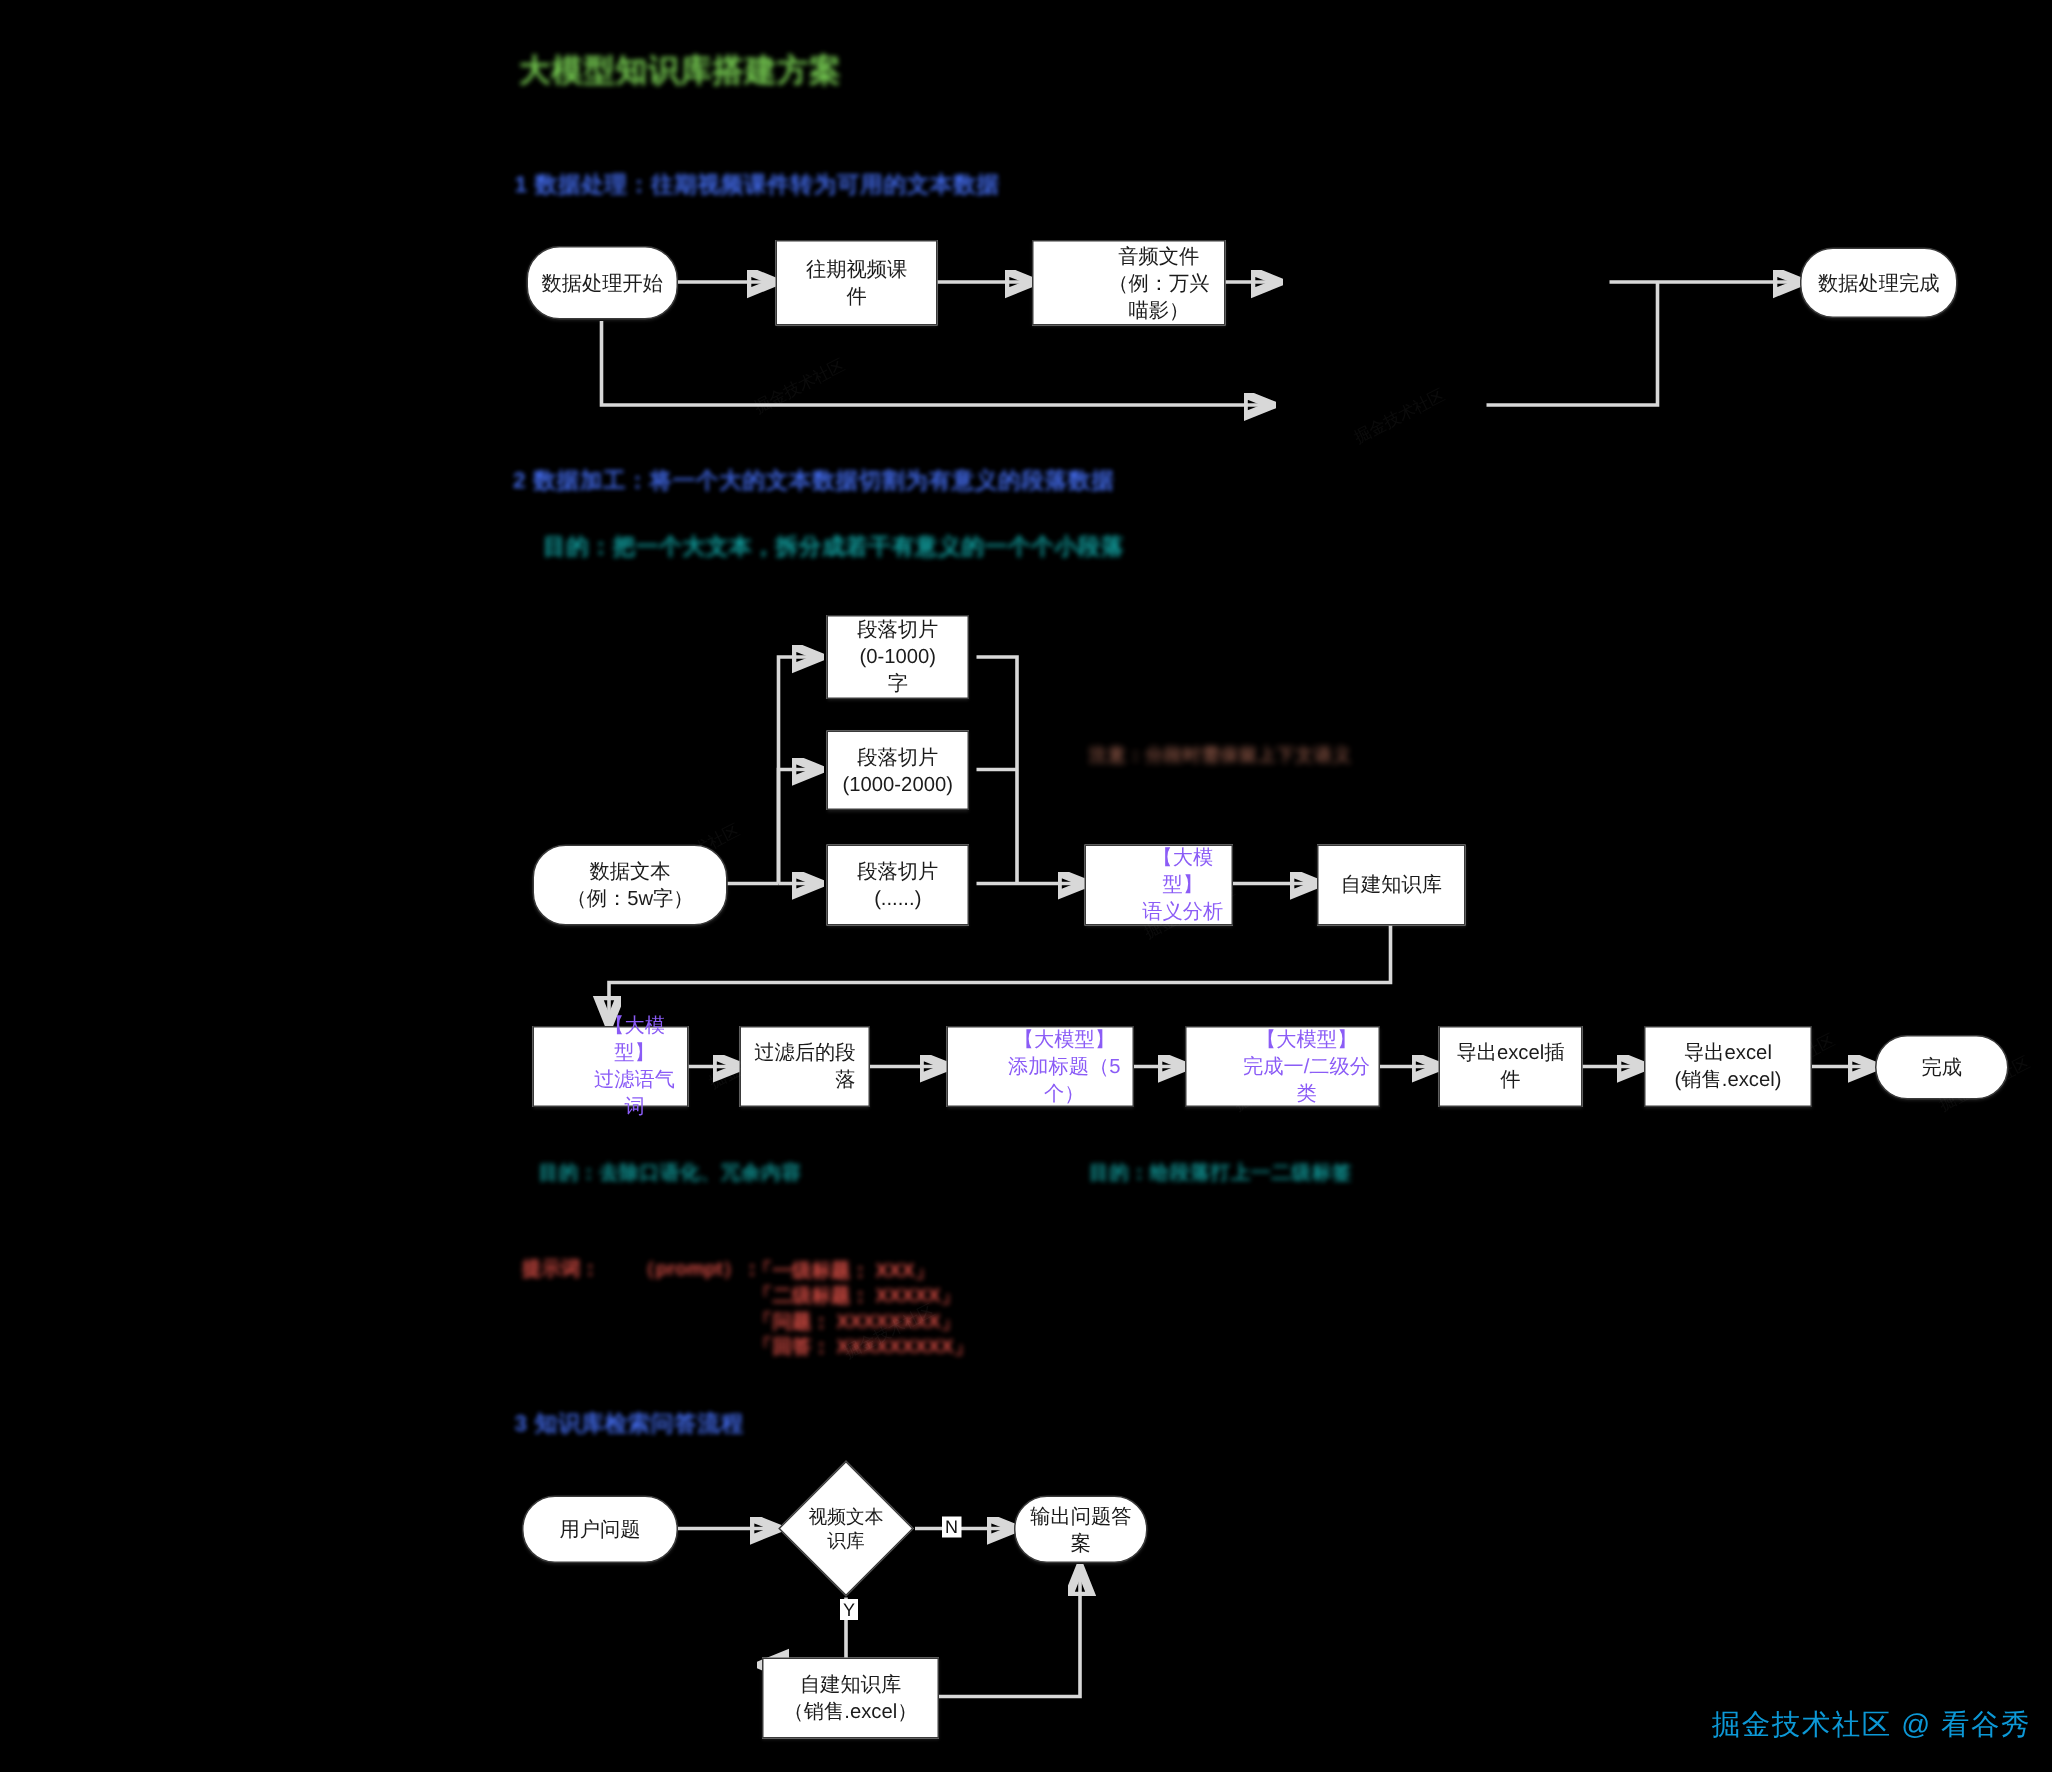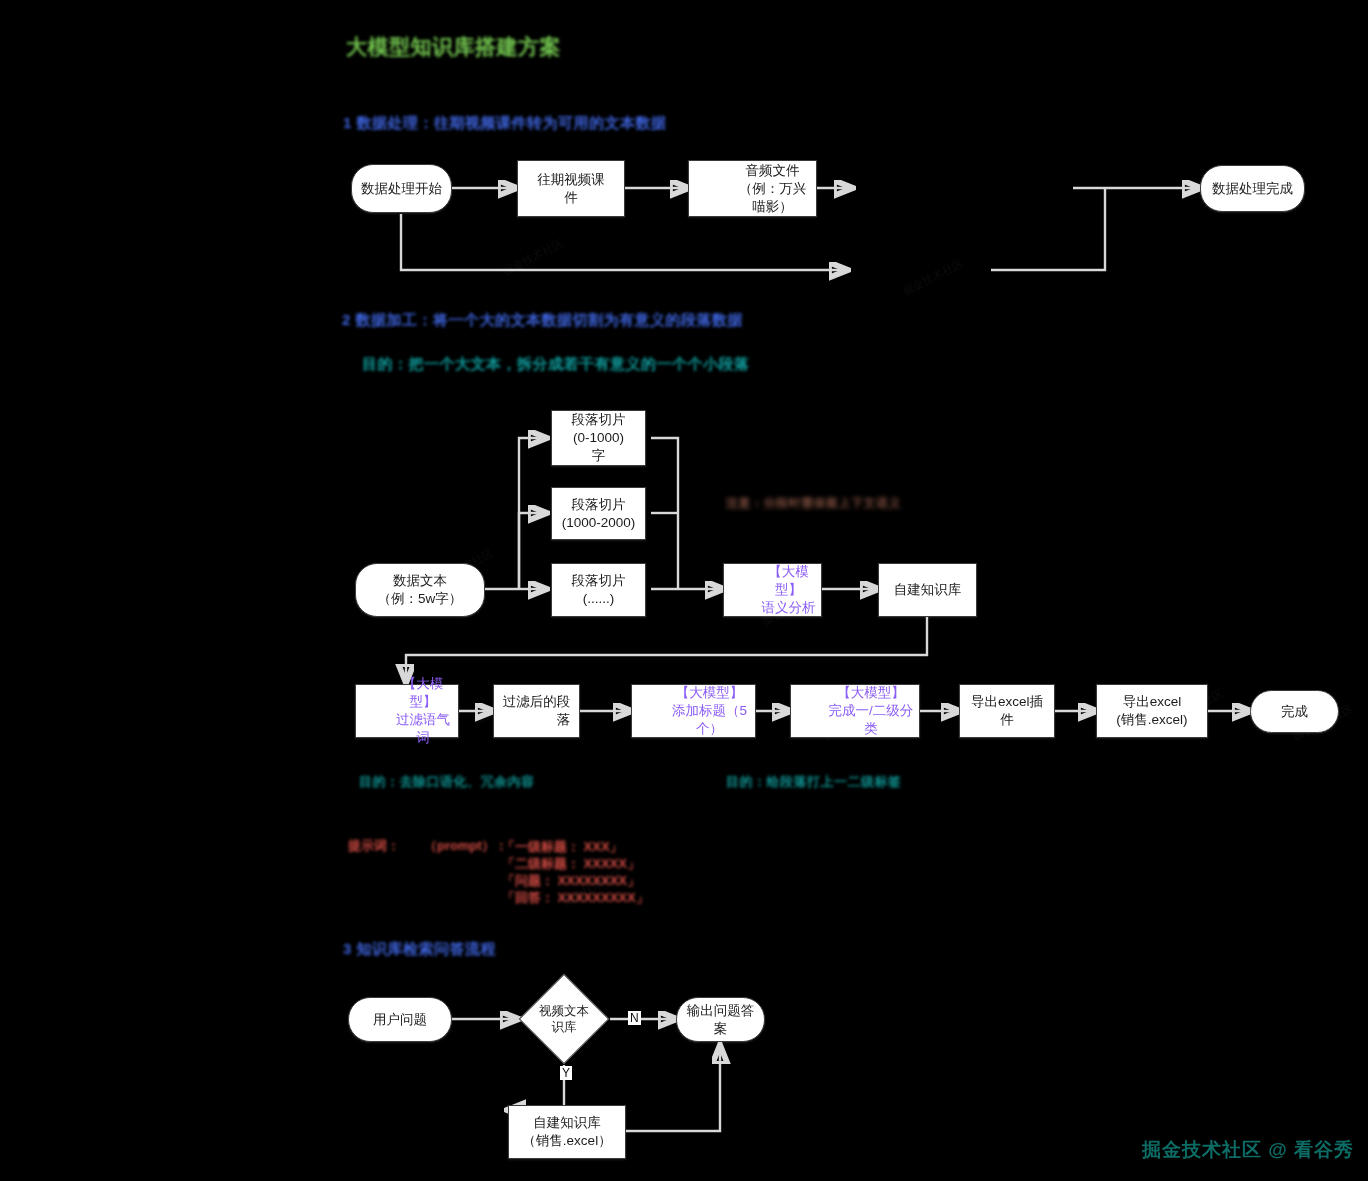--- a/index.html
+++ b/index.html
@@ -122,22 +122,22 @@
     padding: 0 2px;
     z-index: 7;
   }
 
   
   .watermark {
     position: absolute;
     right: 14px;
     bottom: 18px;
     font-size: 19px;
-    color: #0f766e;
-    font-weight: 700;
+    color: #0ea5e9;
+    font-weight: 400;
     letter-spacing: 1px;
     opacity: .92;
     white-space: nowrap;
     text-align: right;
   }
   
   .stamp {
     position: absolute;
     color: rgba(255,255,255,.045);
     font-size: 11px;

